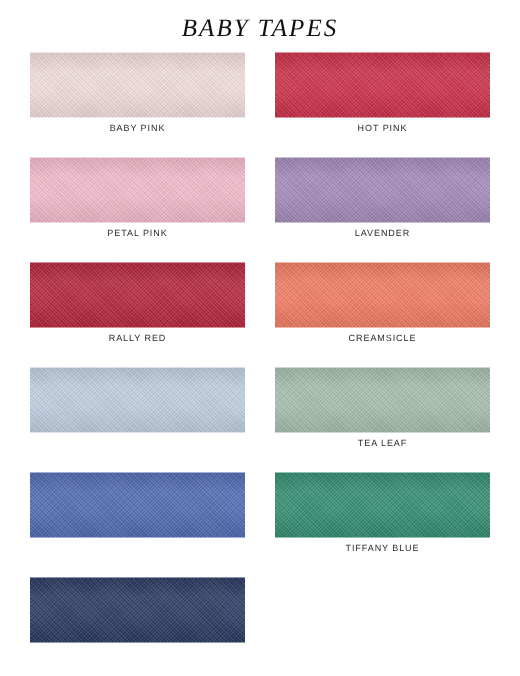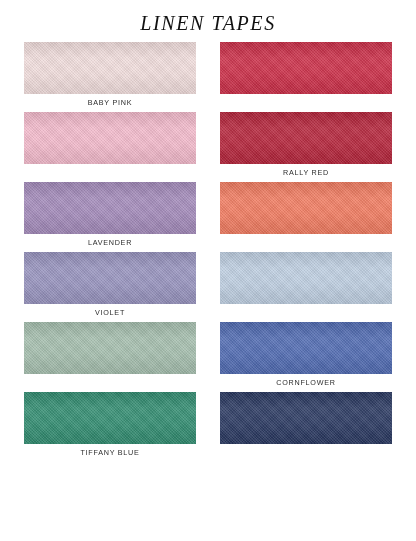--- a/index.html
+++ b/index.html
@@ -78,79 +78,78 @@
       rgba(255,255,255,0.07) 30%,
       rgba(255,255,255,0.05) 60%,
       rgba(0,0,0,0.06) 100%);
     pointer-events: none;
   }
   .label {
     text-align: center;
     font-size: 7.2px;
     letter-spacing: 0.75px;
     color: #2b2b2b;
-    height: 18px;
+    height: 32px;
     line-height: 18px;
     white-space: nowrap;
     text-transform: uppercase;
   }
 </style>
 </head>
 <body>
 
 <div class="card">
 
-  <div class="title">LINEN TAPES</div>
+  <div class="title">BABY TAPES</div>
 
   <div class="grid">
 
     <div class="cell">
       <div class="swatch" style="background-color: rgb(240, 220, 219);"></div>
       <div class="label">BABY PINK</div>
     </div>
 
     <div class="cell">
       <div class="swatch" style="background-color: rgb(202, 43, 69);"></div>
+      <div class="label">HOT PINK</div>
     </div>
 
     <div class="cell">
       <div class="swatch" style="background-color: rgb(242, 184, 202);"></div>
+      <div class="label">PETAL PINK</div>
+    </div>
+
+    <div class="cell">
+      <div class="swatch" style="background-color: rgb(161, 136, 184);"></div>
+      <div class="label">LAVENDER</div>
     </div>
 
     <div class="cell">
       <div class="swatch" style="background-color: rgb(179, 33, 56);"></div>
       <div class="label">RALLY RED</div>
     </div>
 
     <div class="cell">
-      <div class="swatch" style="background-color: rgb(161, 136, 184);"></div>
-      <div class="label">LAVENDER</div>
+      <div class="swatch" style="background-color: rgb(240, 121, 94);"></div>
+      <div class="label">CREAMSICLE</div>
     </div>
 
-    <div class="cell">
-      <div class="swatch" style="background-color: rgb(240, 121, 94);"></div>
-    </div>
-
-    <div class="cell">
-      <div class="swatch" style="background-color: rgb(149, 145, 189);"></div>
-      <div class="label">VIOLET</div>
-    </div>
 
 
     <div class="cell">
       <div class="swatch" style="background-color: rgb(189, 205, 224);"></div>
     </div>
 
     <div class="cell">
       <div class="swatch" style="background-color: rgb(163, 189, 172);"></div>
+      <div class="label">TEA LEAF</div>
     </div>
 
     <div class="cell">
       <div class="swatch" style="background-color: rgb(77, 104, 176);"></div>
-      <div class="label">CORNFLOWER</div>
     </div>
 
     <div class="cell">
       <div class="swatch" style="background-color: rgb(46, 138, 110);"></div>
       <div class="label">TIFFANY BLUE</div>
     </div>
 
     <div class="cell">
       <div class="swatch" style="background-color: rgb(38, 53, 94);"></div>
     </div>

